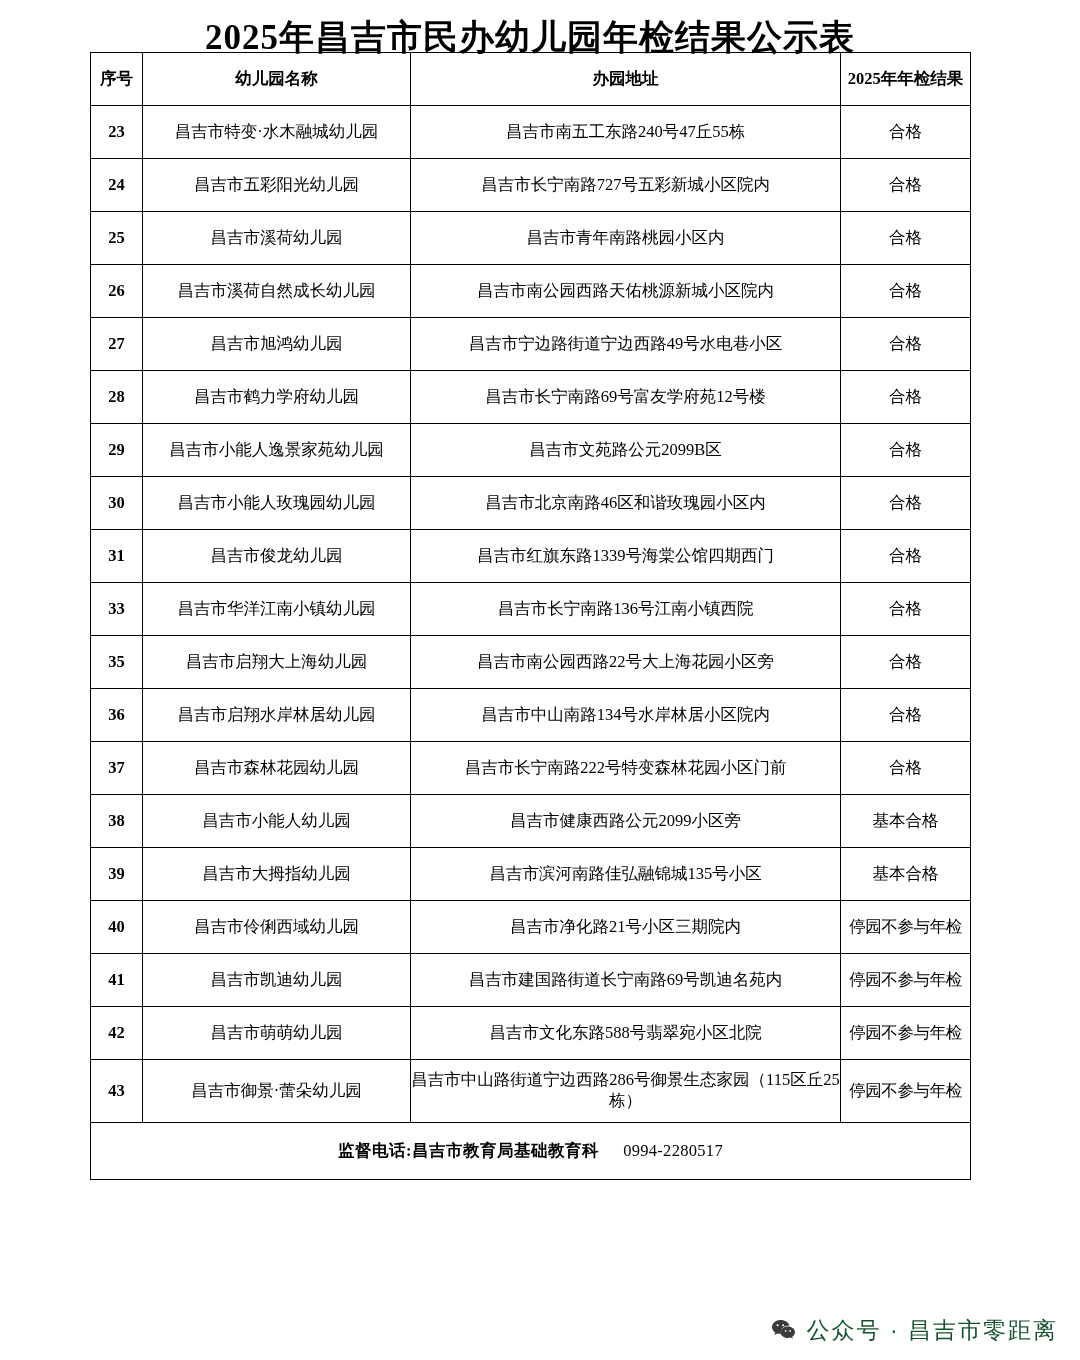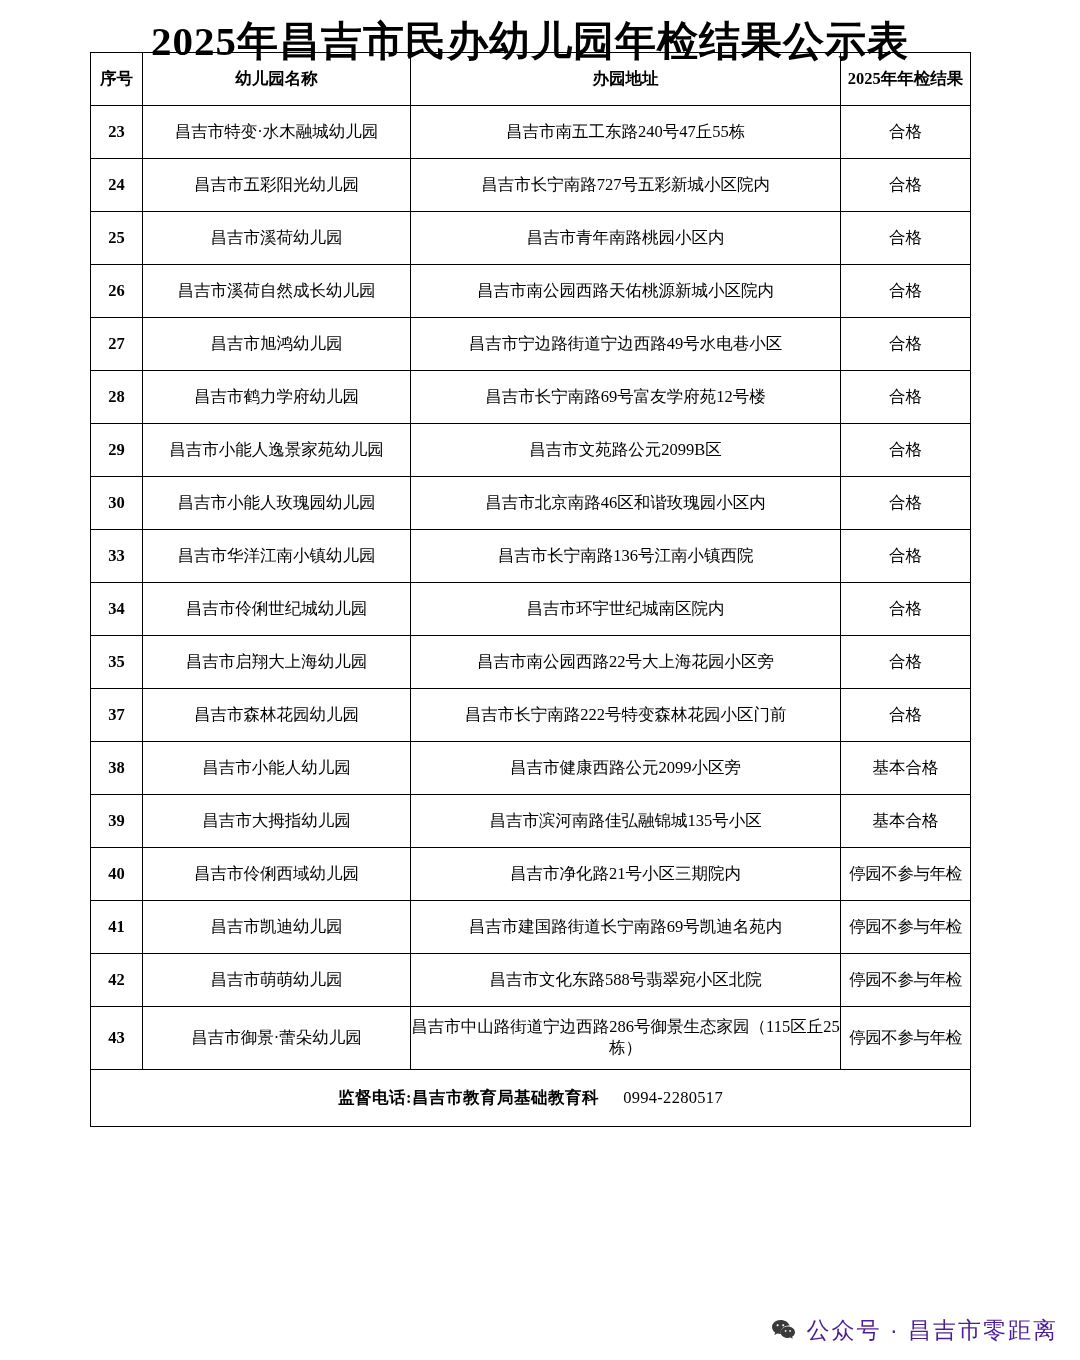--- a/index.html
+++ b/index.html
@@ -20,21 +20,21 @@
     left: 0; top: 0;
     width: 1080px;
     height: 1360px;
   }
   .doc-title {
     position: absolute;
     left: 90px;
     top: 14px;
     width: 880px;
     text-align: center;
-    font-size: 41px;
+    font-size: 35px;
     font-weight: bold;
     letter-spacing: 1px;
     font-family: "Liberation Serif", "DejaVu Serif", serif;
   }
   table.main-table {
     position: absolute;
     left: 90px;
     top: 52px;
     width: 880px;
     border-collapse: collapse;
@@ -88,21 +88,21 @@
     margin-left: 20px;
     letter-spacing: 0.3px;
   }
   .wechat-badge {
     position: absolute;
     right: 22px;
     bottom: 14px;
     display: flex;
     align-items: center;
     gap: 10px;
-    color: #4c1d95;
+    color: #14532d;
     font-size: 23px;
     font-family: "Liberation Sans", sans-serif;
     letter-spacing: 2px;
   }
   .wechat-icon {
     width: 27px;
     height: 27px;
     position: relative;
     display: inline-block;
   }
@@ -174,35 +174,41 @@
         <td>昌吉市文苑路公元2099B区</td>
         <td class="res-cell">合格</td>
       </tr>
       <tr>
         <td class="idx-cell">30</td>
         <td>昌吉市小能人玫瑰园幼儿园</td>
         <td>昌吉市北京南路46区和谐玫瑰园小区内</td>
         <td class="res-cell">合格</td>
       </tr>
       <tr>
+        <td class="idx-cell">31</td>
+        <td>昌吉市俊龙幼儿园</td>
+        <td>昌吉市红旗东路1339号海棠公馆四期西门</td>
+        <td class="res-cell">合格</td>
+      </tr>
+      <tr>
         <td class="idx-cell">33</td>
         <td>昌吉市华洋江南小镇幼儿园</td>
         <td>昌吉市长宁南路136号江南小镇西院</td>
         <td class="res-cell">合格</td>
       </tr>
       <tr>
-        <td class="idx-cell">34</td>
-        <td>昌吉市伶俐世纪城幼儿园</td>
-        <td>昌吉市环宇世纪城南区院内</td>
-        <td class="res-cell">合格</td>
-      </tr>
-      <tr>
         <td class="idx-cell">35</td>
         <td>昌吉市启翔大上海幼儿园</td>
         <td>昌吉市南公园西路22号大上海花园小区旁</td>
+        <td class="res-cell">合格</td>
+      </tr>
+      <tr>
+        <td class="idx-cell">36</td>
+        <td>昌吉市启翔水岸林居幼儿园</td>
+        <td>昌吉市中山南路134号水岸林居小区院内</td>
         <td class="res-cell">合格</td>
       </tr>
       <tr>
         <td class="idx-cell">37</td>
         <td>昌吉市森林花园幼儿园</td>
         <td>昌吉市长宁南路222号特变森林花园小区门前</td>
         <td class="res-cell">合格</td>
       </tr>
       <tr>
         <td class="idx-cell">38</td>

